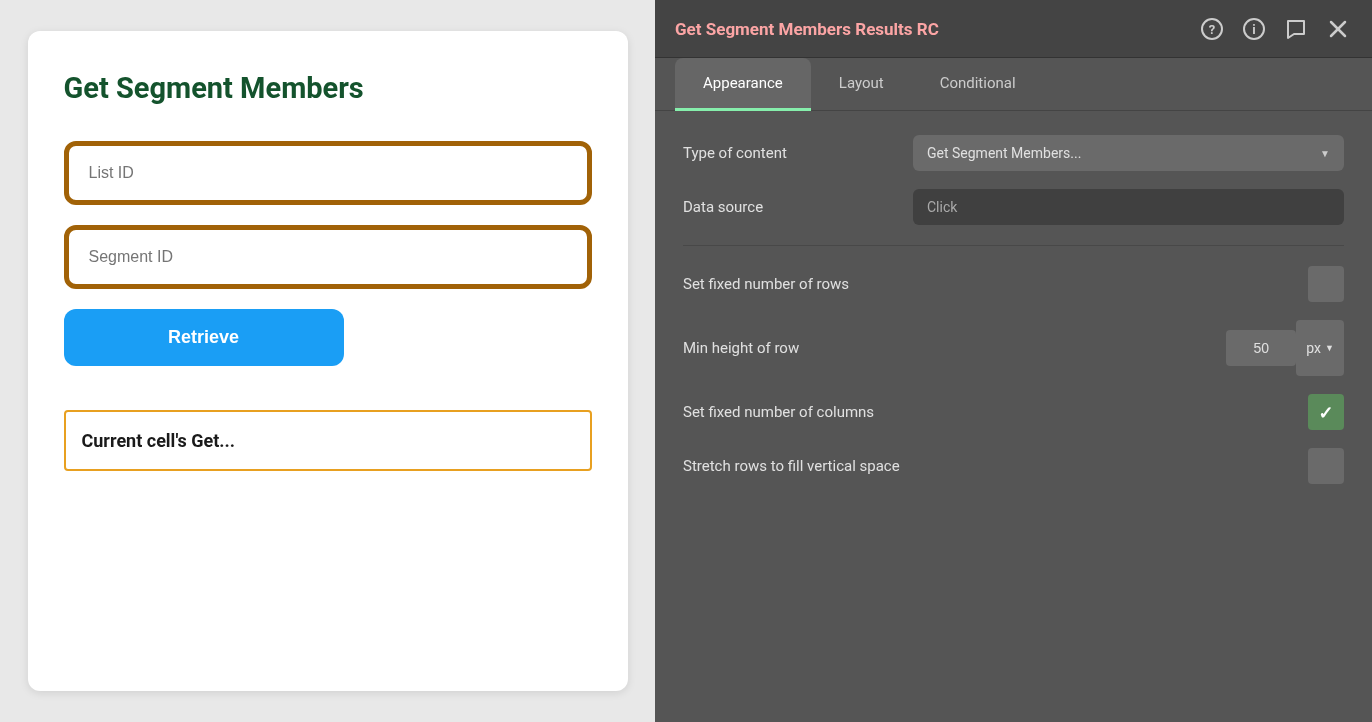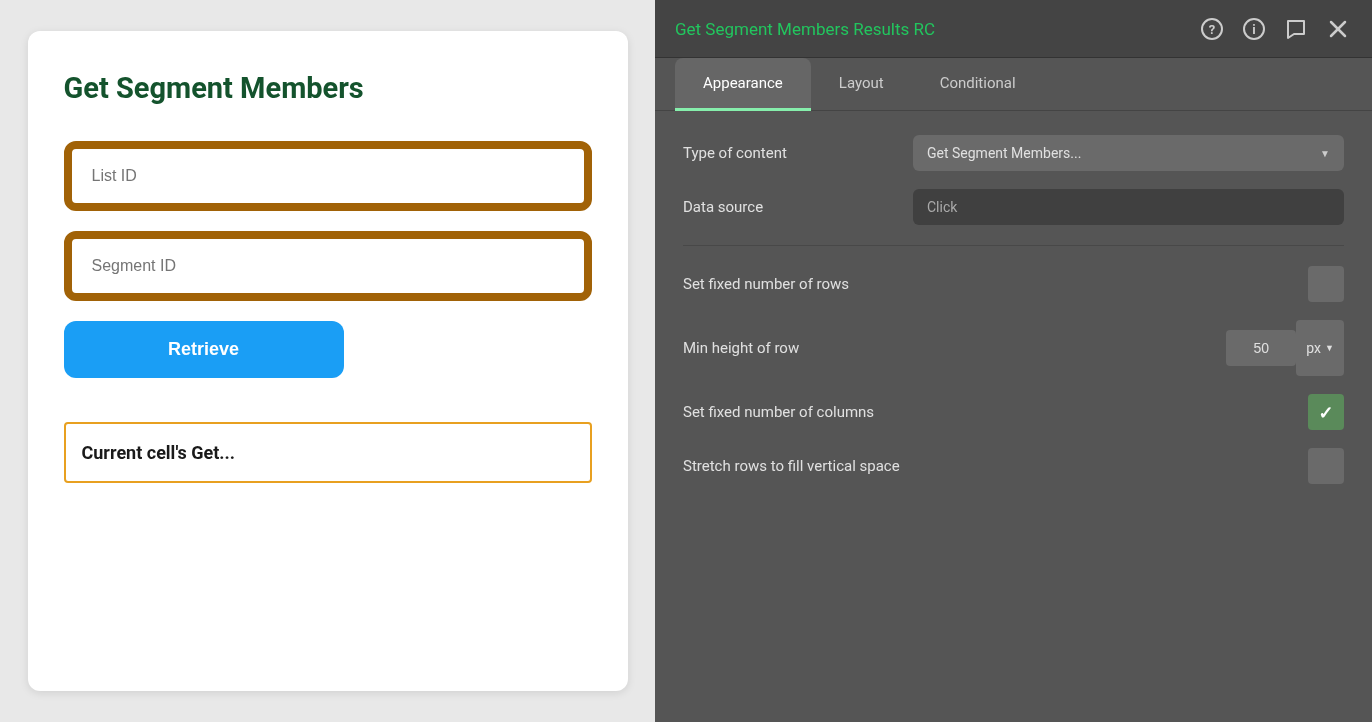--- a/index.html
+++ b/index.html
@@ -32,21 +32,21 @@
     }
     .form-title {
       font-size: 29px;
       font-weight: 700;
       color: #14532d;
       margin-bottom: 36px;
     }
     .form-input {
       width: 100%;
       padding: 18px 20px;
-      border: 8px solid #a16207;
+      border: 5px solid #a16207;
       border-radius: 12px;
       font-size: 16px;
       color: #999;
       margin-bottom: 20px;
       outline: none;
       background: white;
     }
     .retrieve-btn {
       background: #1a9ef5;
       color: white;
@@ -81,23 +81,23 @@
     .panel-header {
       background: #444444;
       padding: 0 20px;
       display: flex;
       align-items: center;
       justify-content: space-between;
       height: 58px;
       border-bottom: 1px solid #333;
     }
     .panel-title {
-      color: #22c55e;
+      color: #fca5a5;
       font-size: 17px;
-      font-weight: 400;
+      font-weight: 700;
     }
     .header-icons {
       display: flex;
       gap: 14px;
       align-items: center;
     }
     .header-icon {
       width: 28px;
       height: 28px;
       border-radius: 50%;

